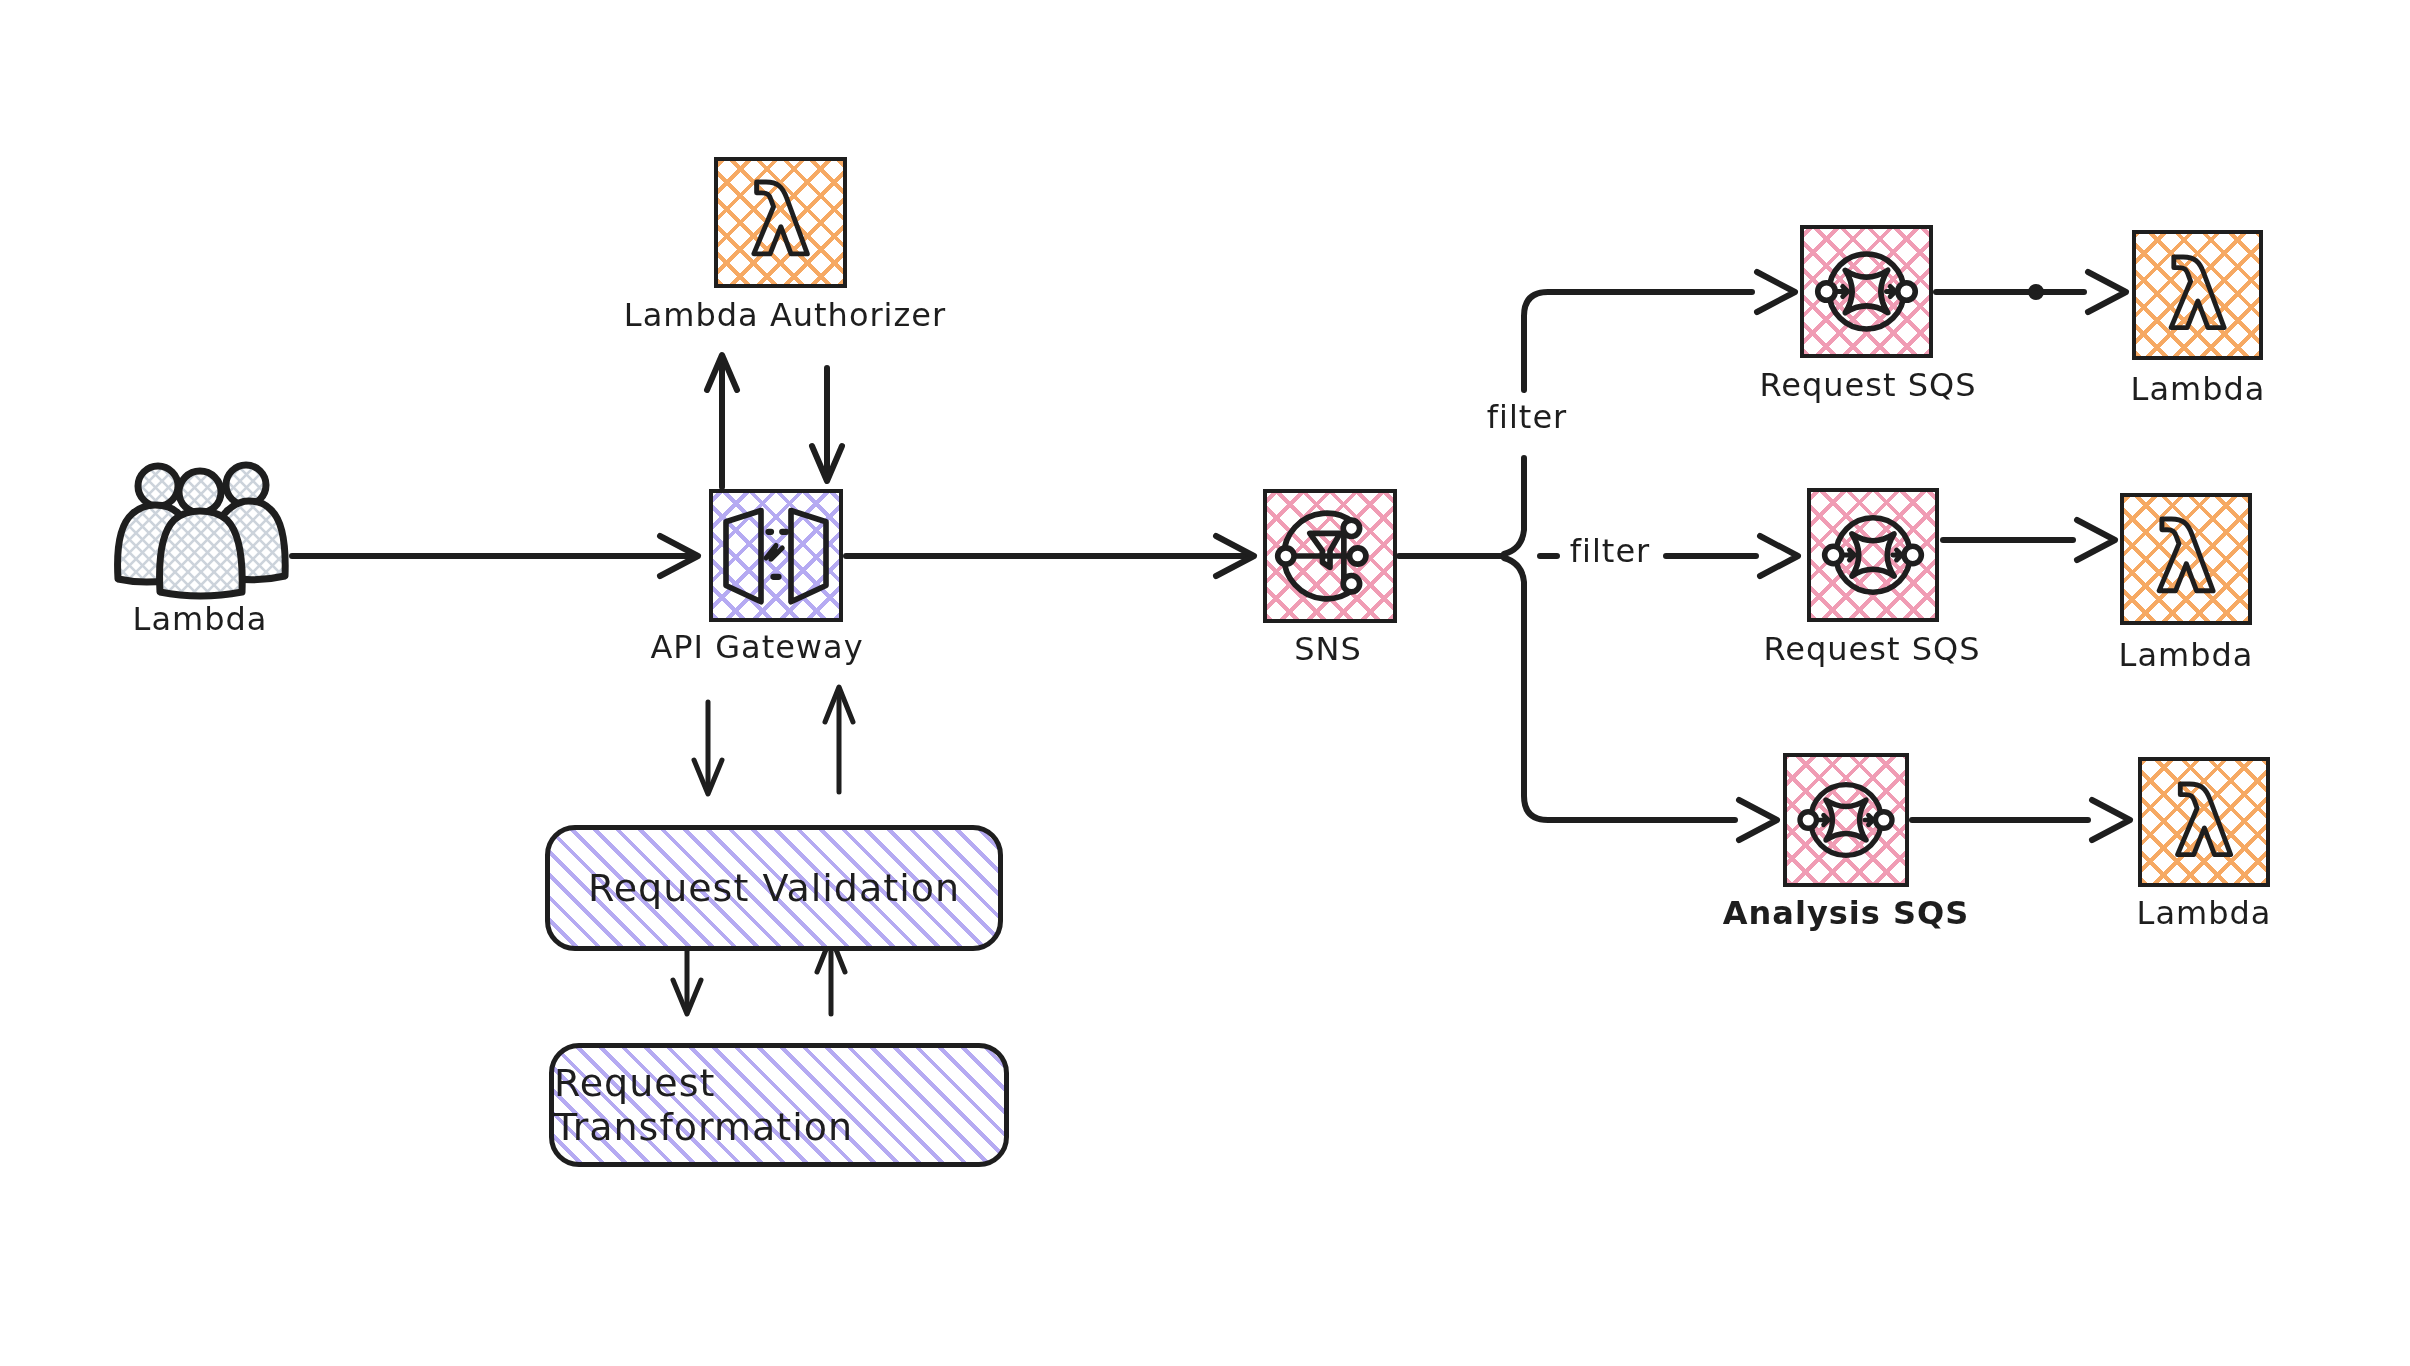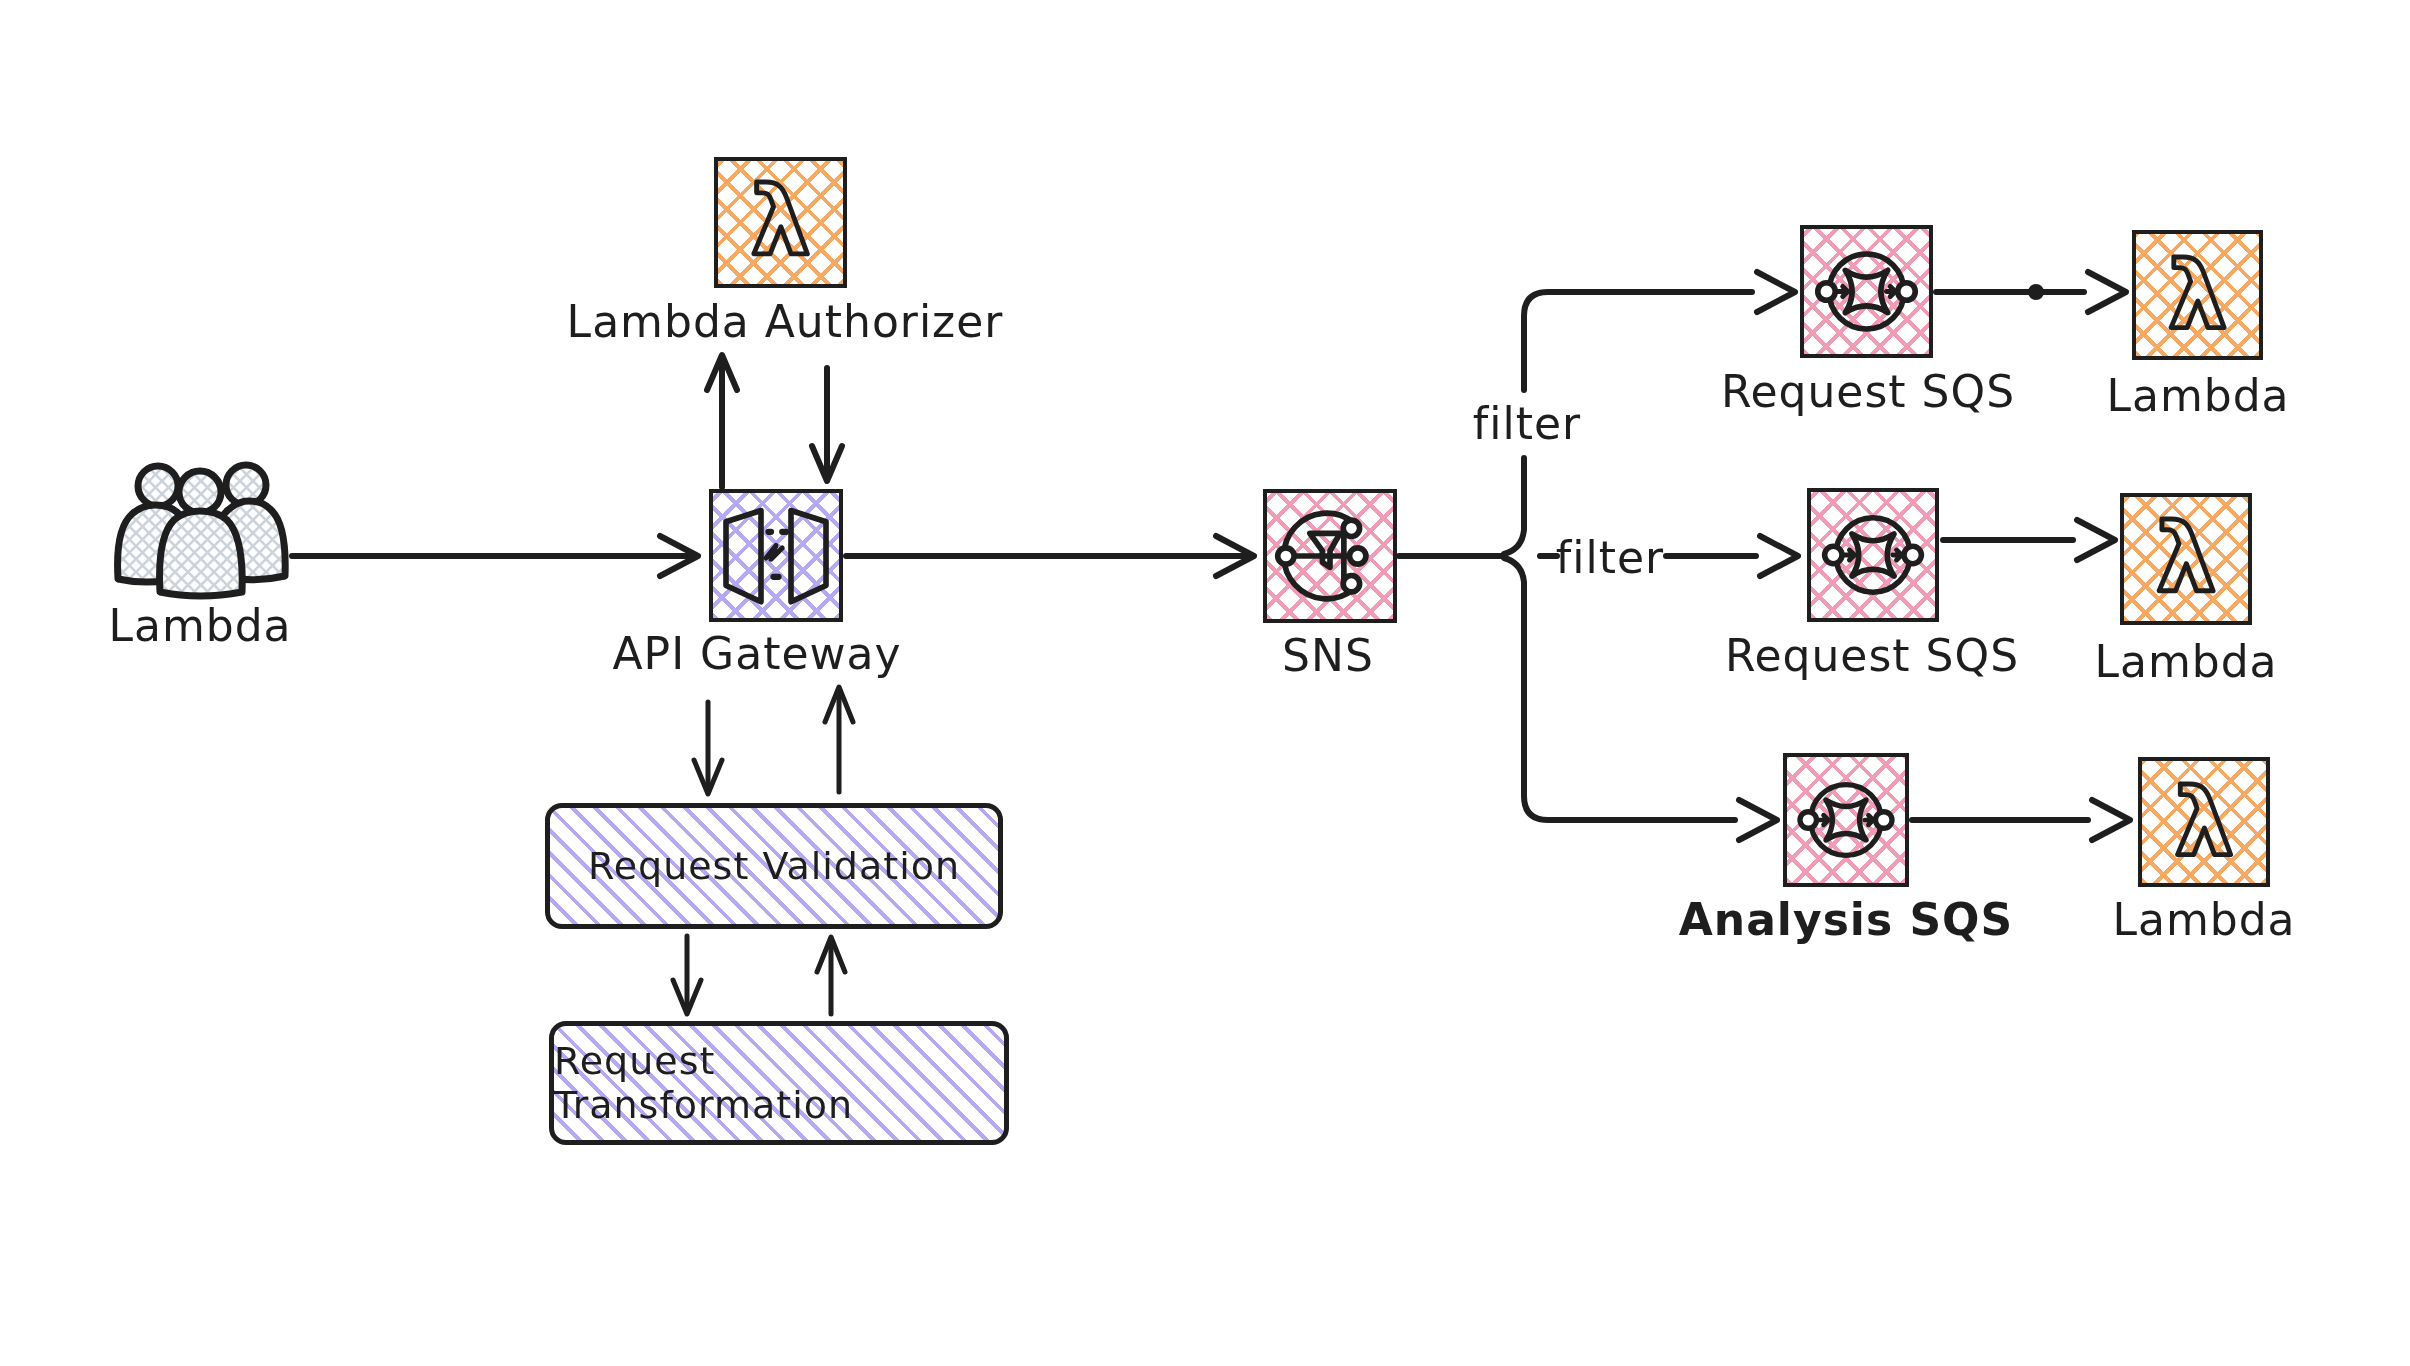--- a/index.html
+++ b/index.html
@@ -8,29 +8,29 @@
     font-family:"DejaVu Sans", sans-serif; color:#1e1e1e; overflow:hidden;
   }
   .wires { position:absolute; left:0; top:0; }
   .node { position:absolute; border:4px solid #1e1e1e; box-sizing:border-box; background-color:#ffffff; }
   .hatch-cross {
     background-image:
       repeating-linear-gradient(45deg,  var(--hc) 0 4px, transparent 4px 19px),
       repeating-linear-gradient(-45deg, var(--hc) 0 4px, transparent 4px 19px);
   }
   .round {
-    border-width:5px; border-radius:17px;
+    border-width:5px; border-radius:30px;
     background-image: repeating-linear-gradient(45deg, var(--hc) 0 4px, transparent 4px 16px);
-    display:flex; align-items:center; justify-content:center;
+    display:flex; align-items:center; justify-content:center;margin-top:22px;
   }
   .round .box-text { font-size:38px; letter-spacing:1px; }
   .node svg { display:block; width:100%; height:100%; }
   .lbl {
     position:absolute; transform:translateX(-50%);
-    font-size:44px; letter-spacing:1px; white-space:nowrap; text-align:center;
+    font-size:32px; letter-spacing:1px; white-space:nowrap; text-align:center;
   }
   .icon-stroke { stroke:#1e1e1e; fill:none; stroke-linecap:round; stroke-linejoin:round; }
 </style>
 </head>
 <body>
 
 <div class="canvas">
 
   <svg class="wires" width="2410" height="1366" viewBox="0 0 2410 1366">
     <g stroke="#1e1e1e" stroke-width="6" fill="none" stroke-linecap="round" stroke-linejoin="round">

